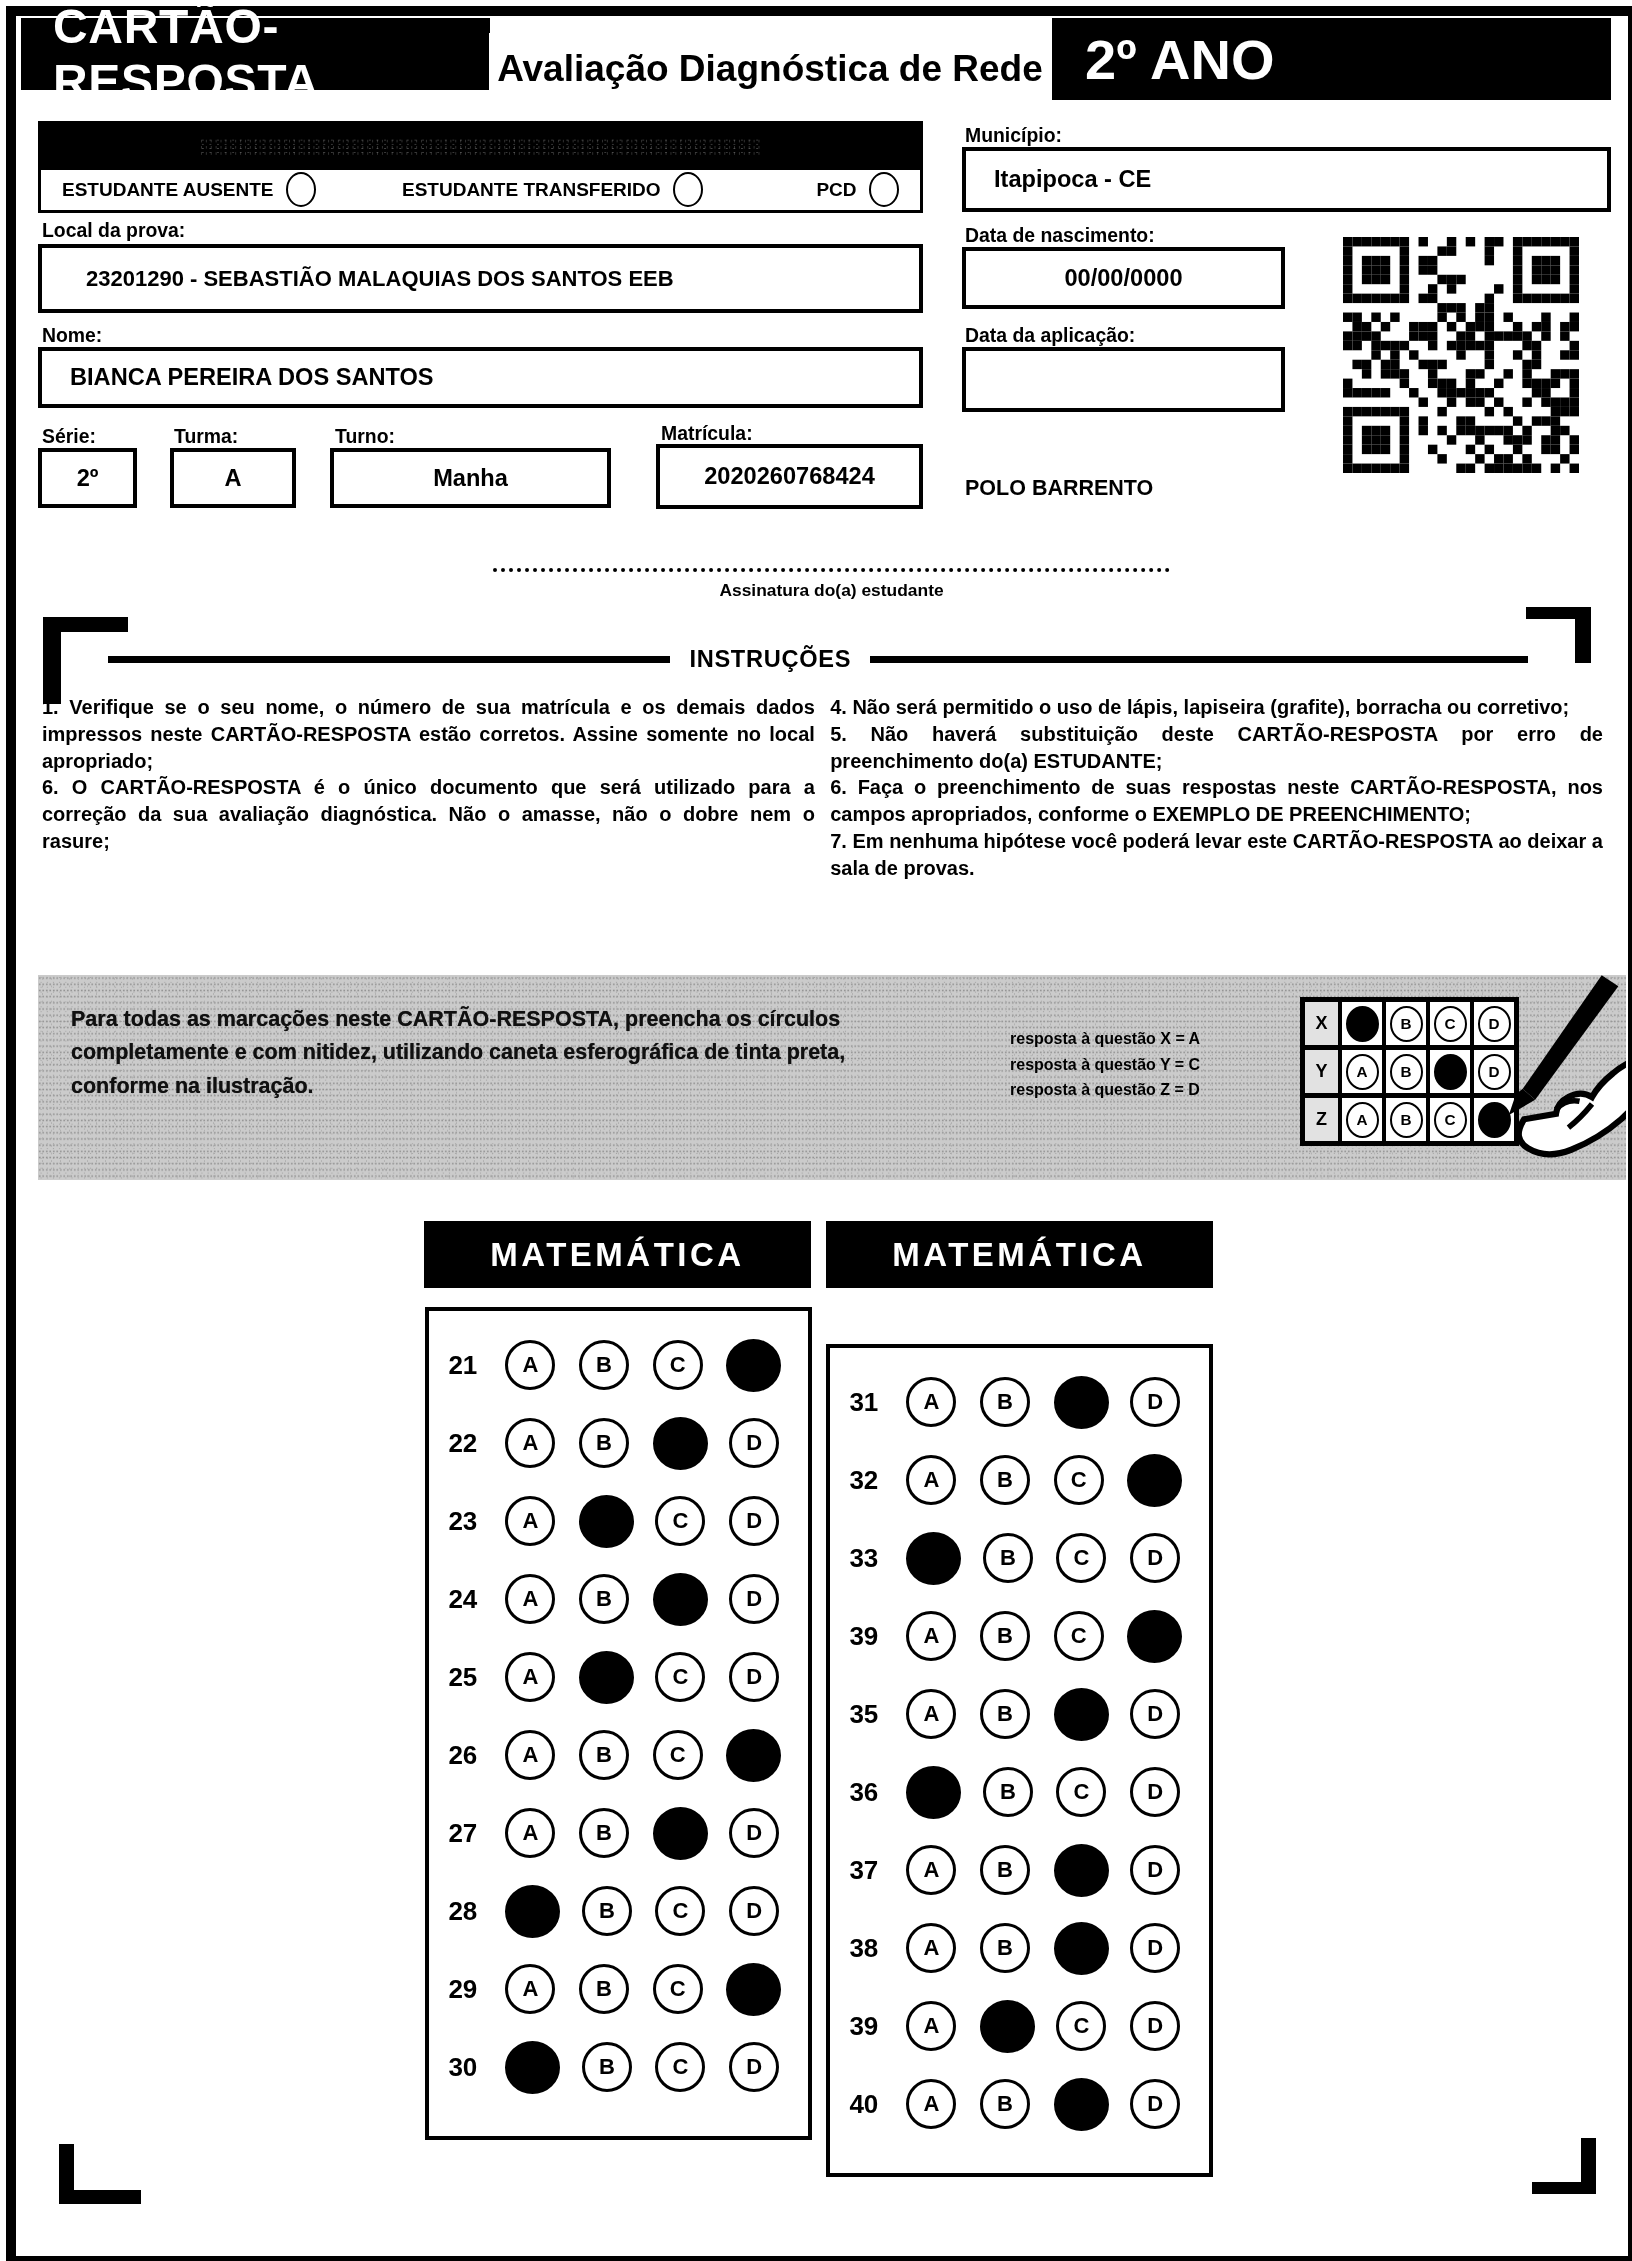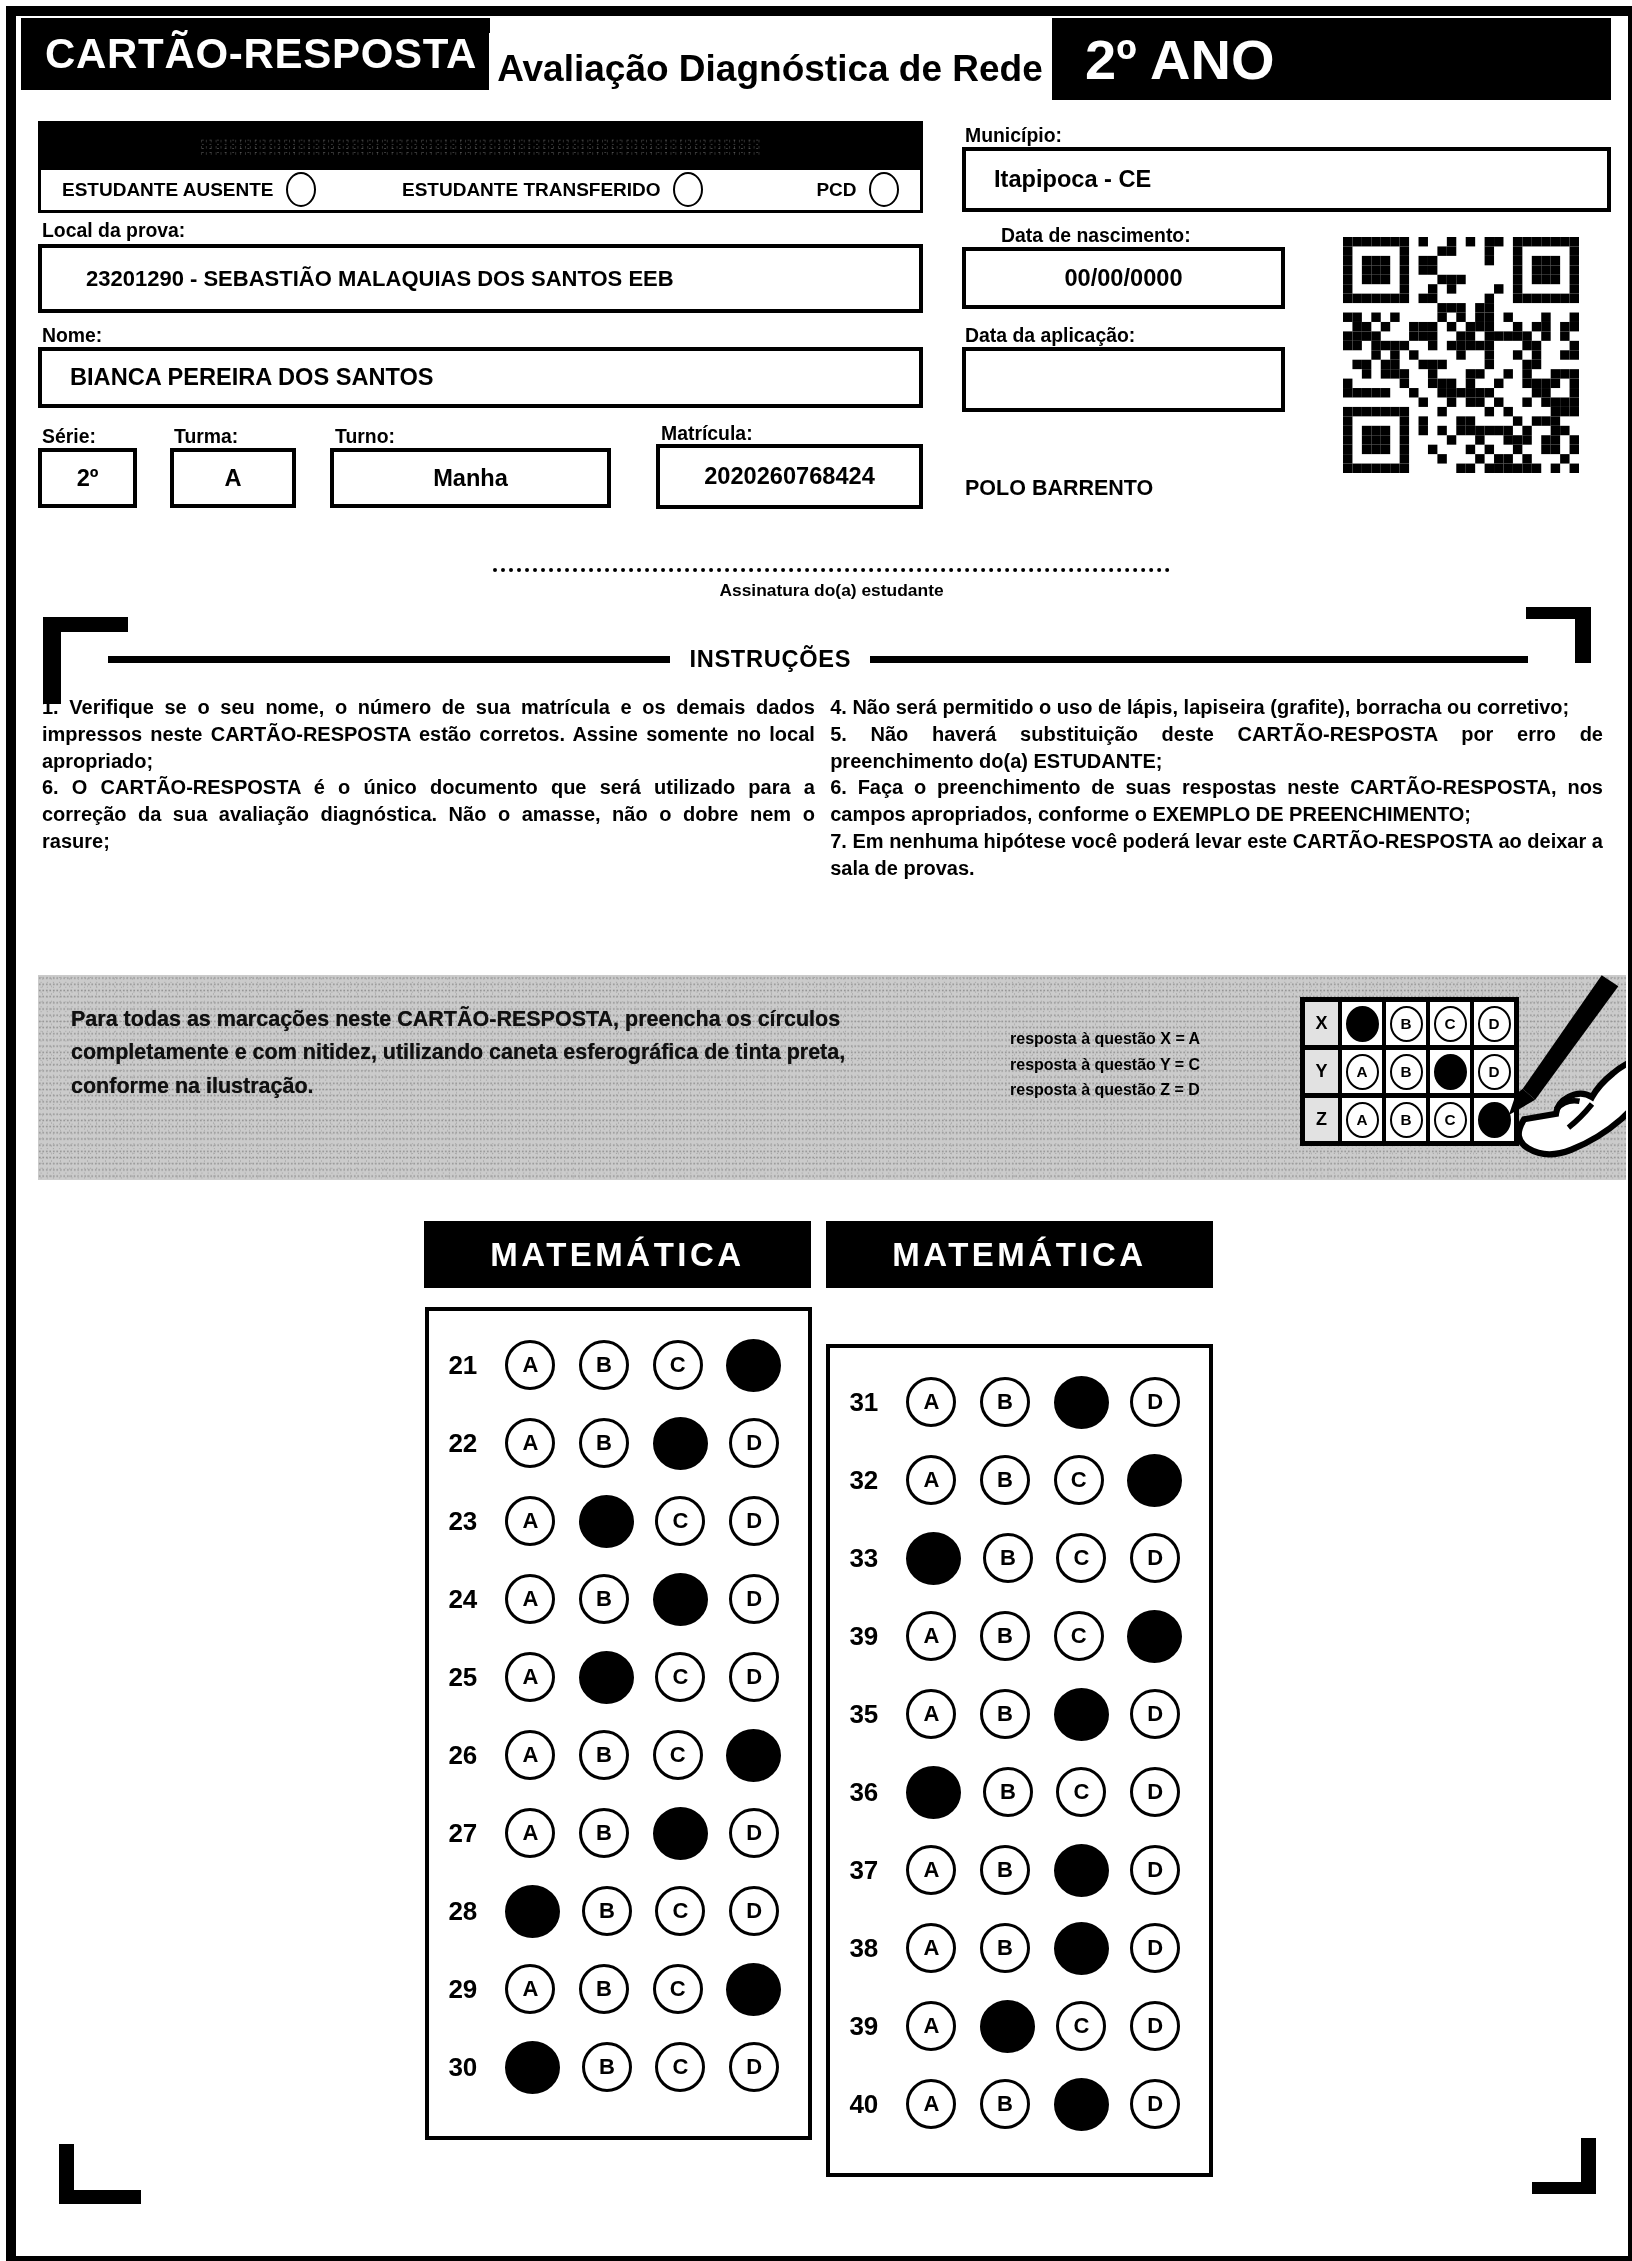--- a/index.html
+++ b/index.html
@@ -5,22 +5,22 @@
   html,body{margin:0;padding:0;background:#e8e8e8;}
   .sheet{position:relative;width:1633px;height:2261px;background:#fff;
          font-family:"Liberation Sans",sans-serif;color:#000;overflow:hidden;}
   .abs{position:absolute;}
   
   .page-frame{position:absolute;left:5.6px;top:5.6px;width:1612px;height:2240px;
     border-left:10.4px solid #000;border-top:10.4px solid #000;
     border-right:7px solid #000;border-bottom:14px solid #000;}
   
   .hdr-black{background:#000;color:#fff;display:flex;align-items:center;}
-  .hdr-left{left:21px;top:18px;width:469px;height:72px;padding-left:24px;
-    font-size:42px;font-weight:700;letter-spacing:0.7px;box-sizing:border-box;}
+  .hdr-left{left:21px;top:18px;width:469px;height:72px;padding-left:32px;
+    font-size:48px;font-weight:700;letter-spacing:0.7px;box-sizing:border-box;}
   .hdr-mid{left:489px;top:33px;width:562px;height:71px;background:#fff;color:#000;
     display:flex;align-items:center;justify-content:center;font-size:37px;font-weight:700;}
   .hdr-right{left:1052px;top:18px;width:559px;height:82px;padding-left:33px;
     font-size:56px;font-weight:700;box-sizing:border-box;}
   
   .status-box{left:38px;top:121px;width:885px;height:92px;border:3.5px solid #000;box-sizing:border-box;}
   .status-bar{position:relative;height:46px;background:#000;overflow:hidden;}
   .status-bar .speckle{position:absolute;left:18%;top:30%;width:64%;height:40%;
     background-image:radial-gradient(rgba(255,255,255,.5) 0.8px,transparent 1px),
                      radial-gradient(rgba(255,255,255,.35) 0.7px,transparent 0.8px);
@@ -150,21 +150,21 @@
   <div class="abs flabel" style="left:661px;top:422px;">Matrícula:</div>
   <div class="abs fbox center" style="left:656px;top:444px;width:267px;height:65px;">
     <span>2020260768424</span>
   </div>
 
   <div class="abs flabel" style="left:965px;top:124px;">Município:</div>
   <div class="abs fbox" style="left:962px;top:147px;width:649px;height:65px;">
     <span>Itapipoca - CE</span>
   </div>
 
-  <div class="abs flabel" style="left:1001px;top:224px;">Data de nascimento:</div>
+  <div class="abs flabel" style="left:965px;top:224px;">Data de nascimento:</div>
   <div class="abs fbox center" style="left:962px;top:247px;width:323px;height:62px;">
     <span>00/00/0000</span>
   </div>
 
   <div class="abs flabel" style="left:965px;top:324px;">Data da aplicação:</div>
   <div class="abs fbox" style="left:962px;top:347px;width:323px;height:65px;">
     <span></span>
   </div>
 
   <svg class="qr" id="qr-code" width="236" height="236" viewBox="0 0 350 350" fill="#000">

